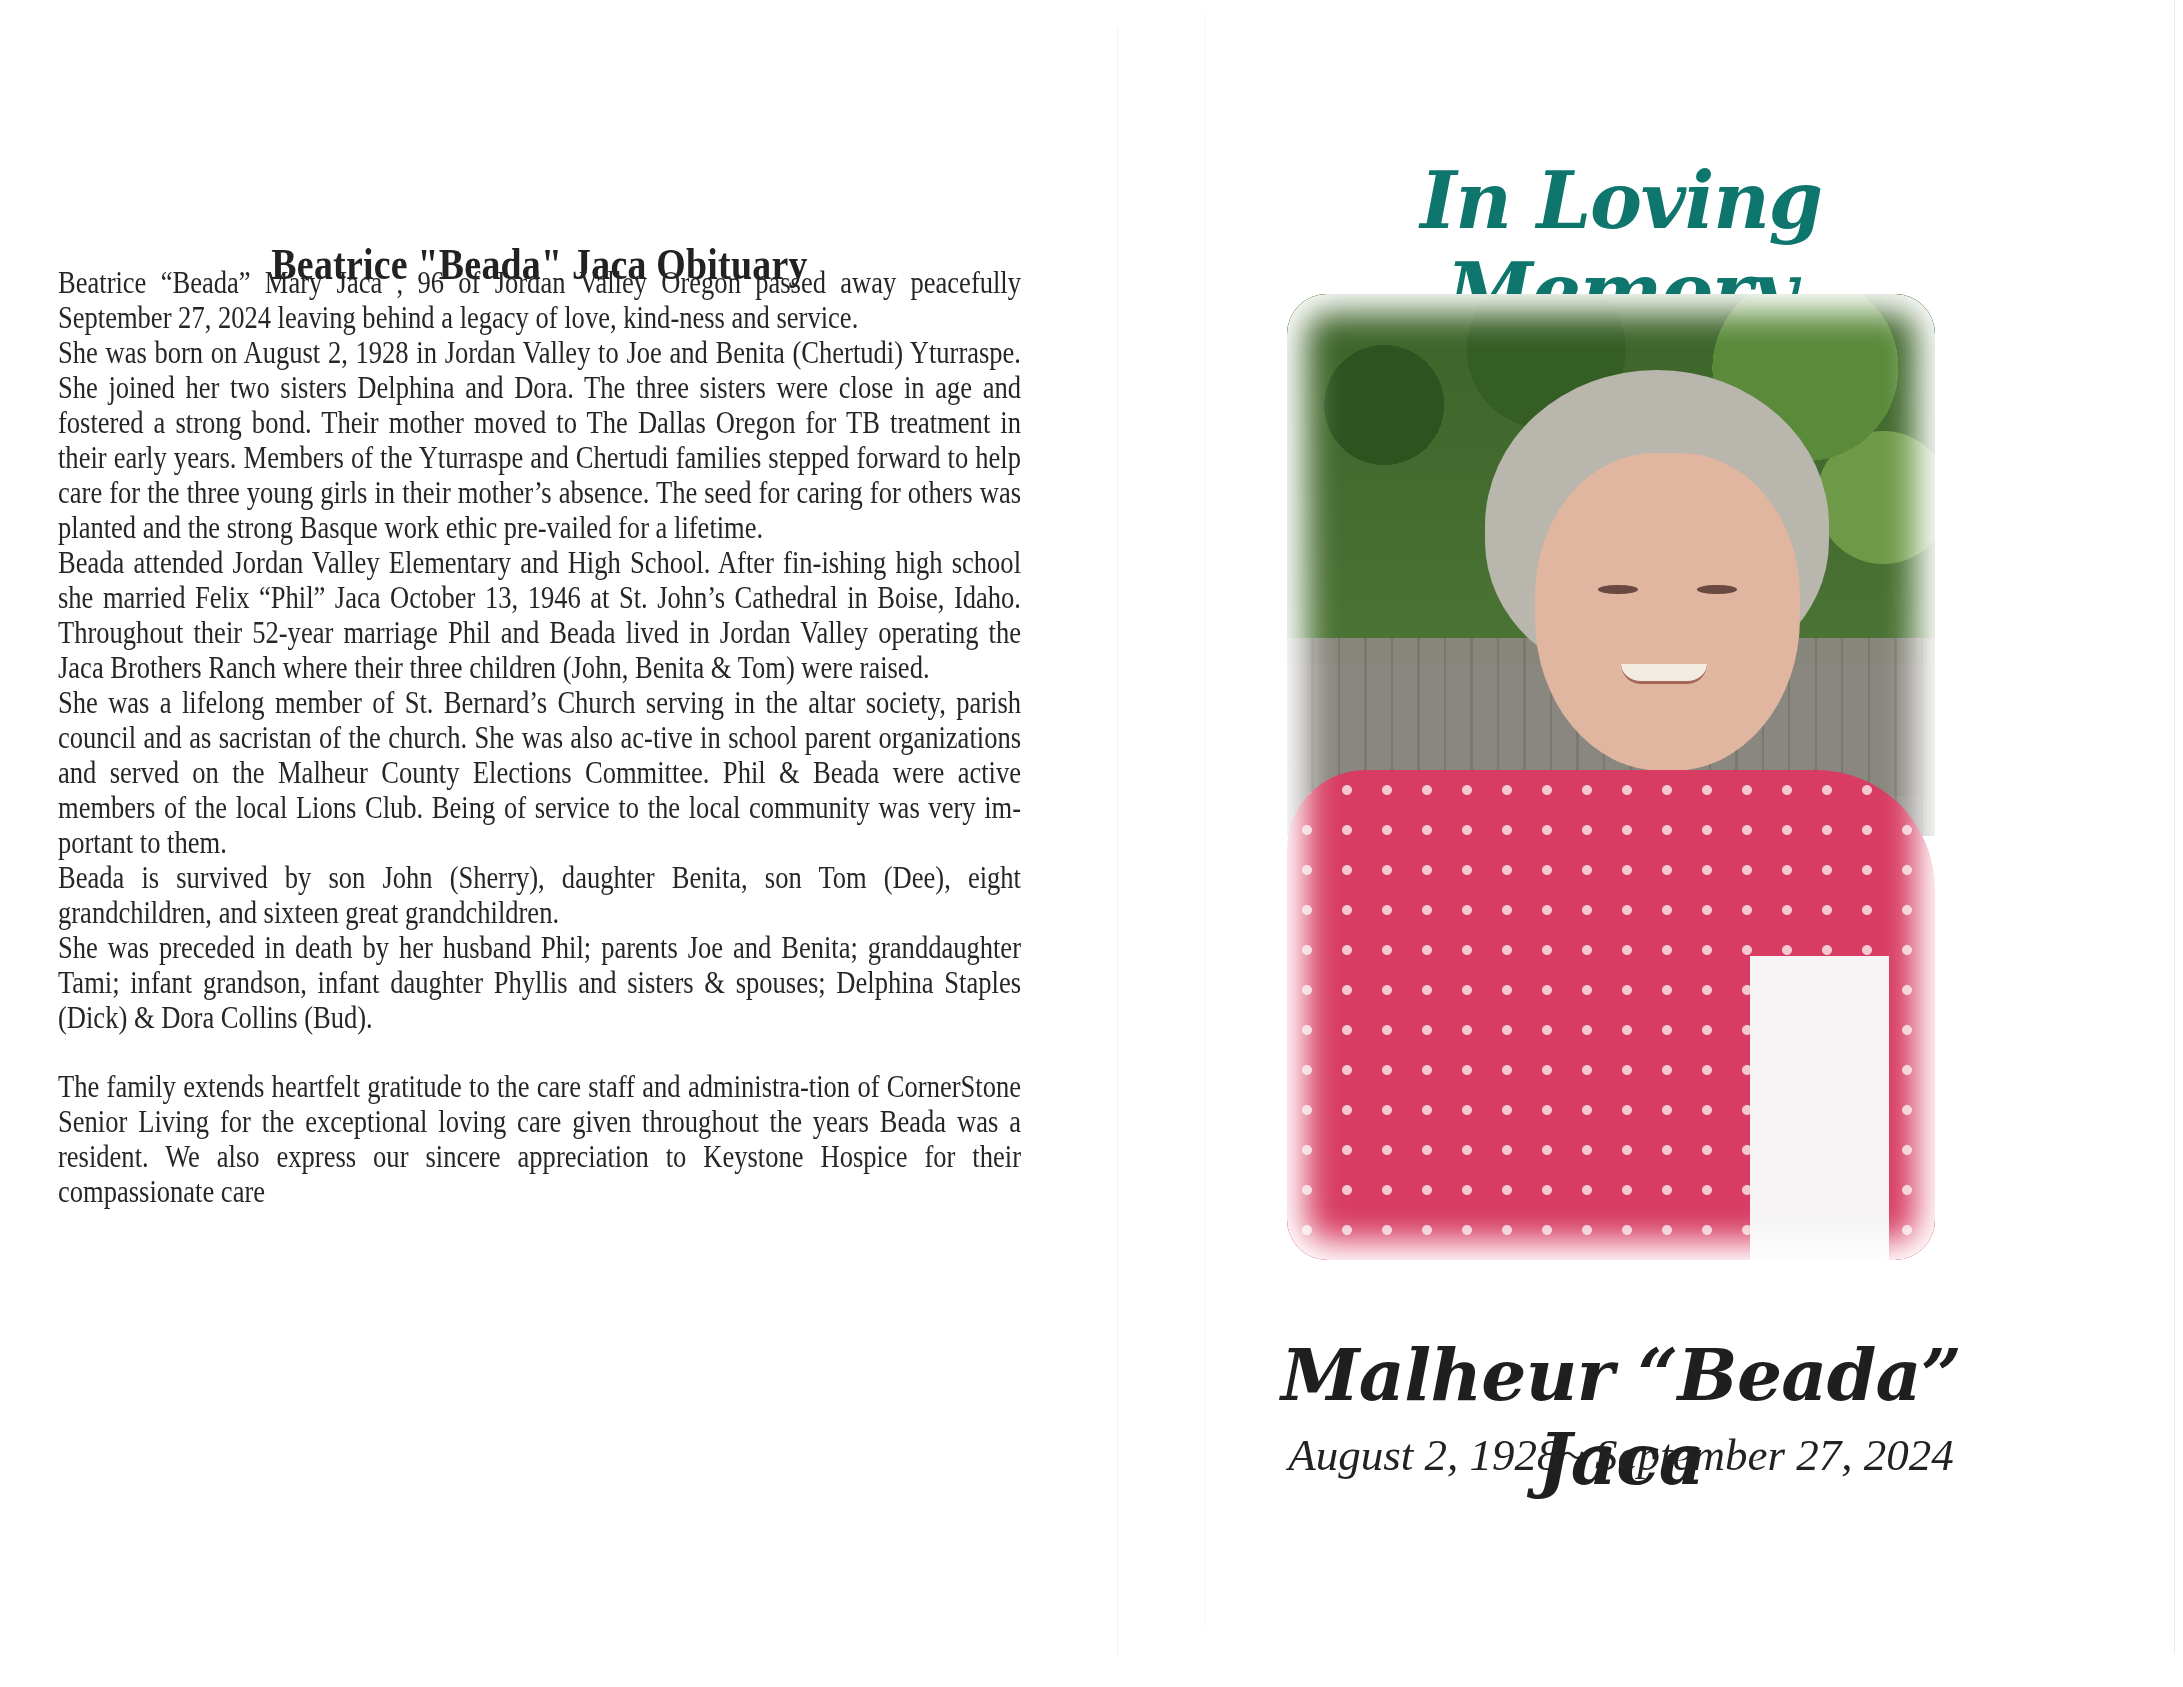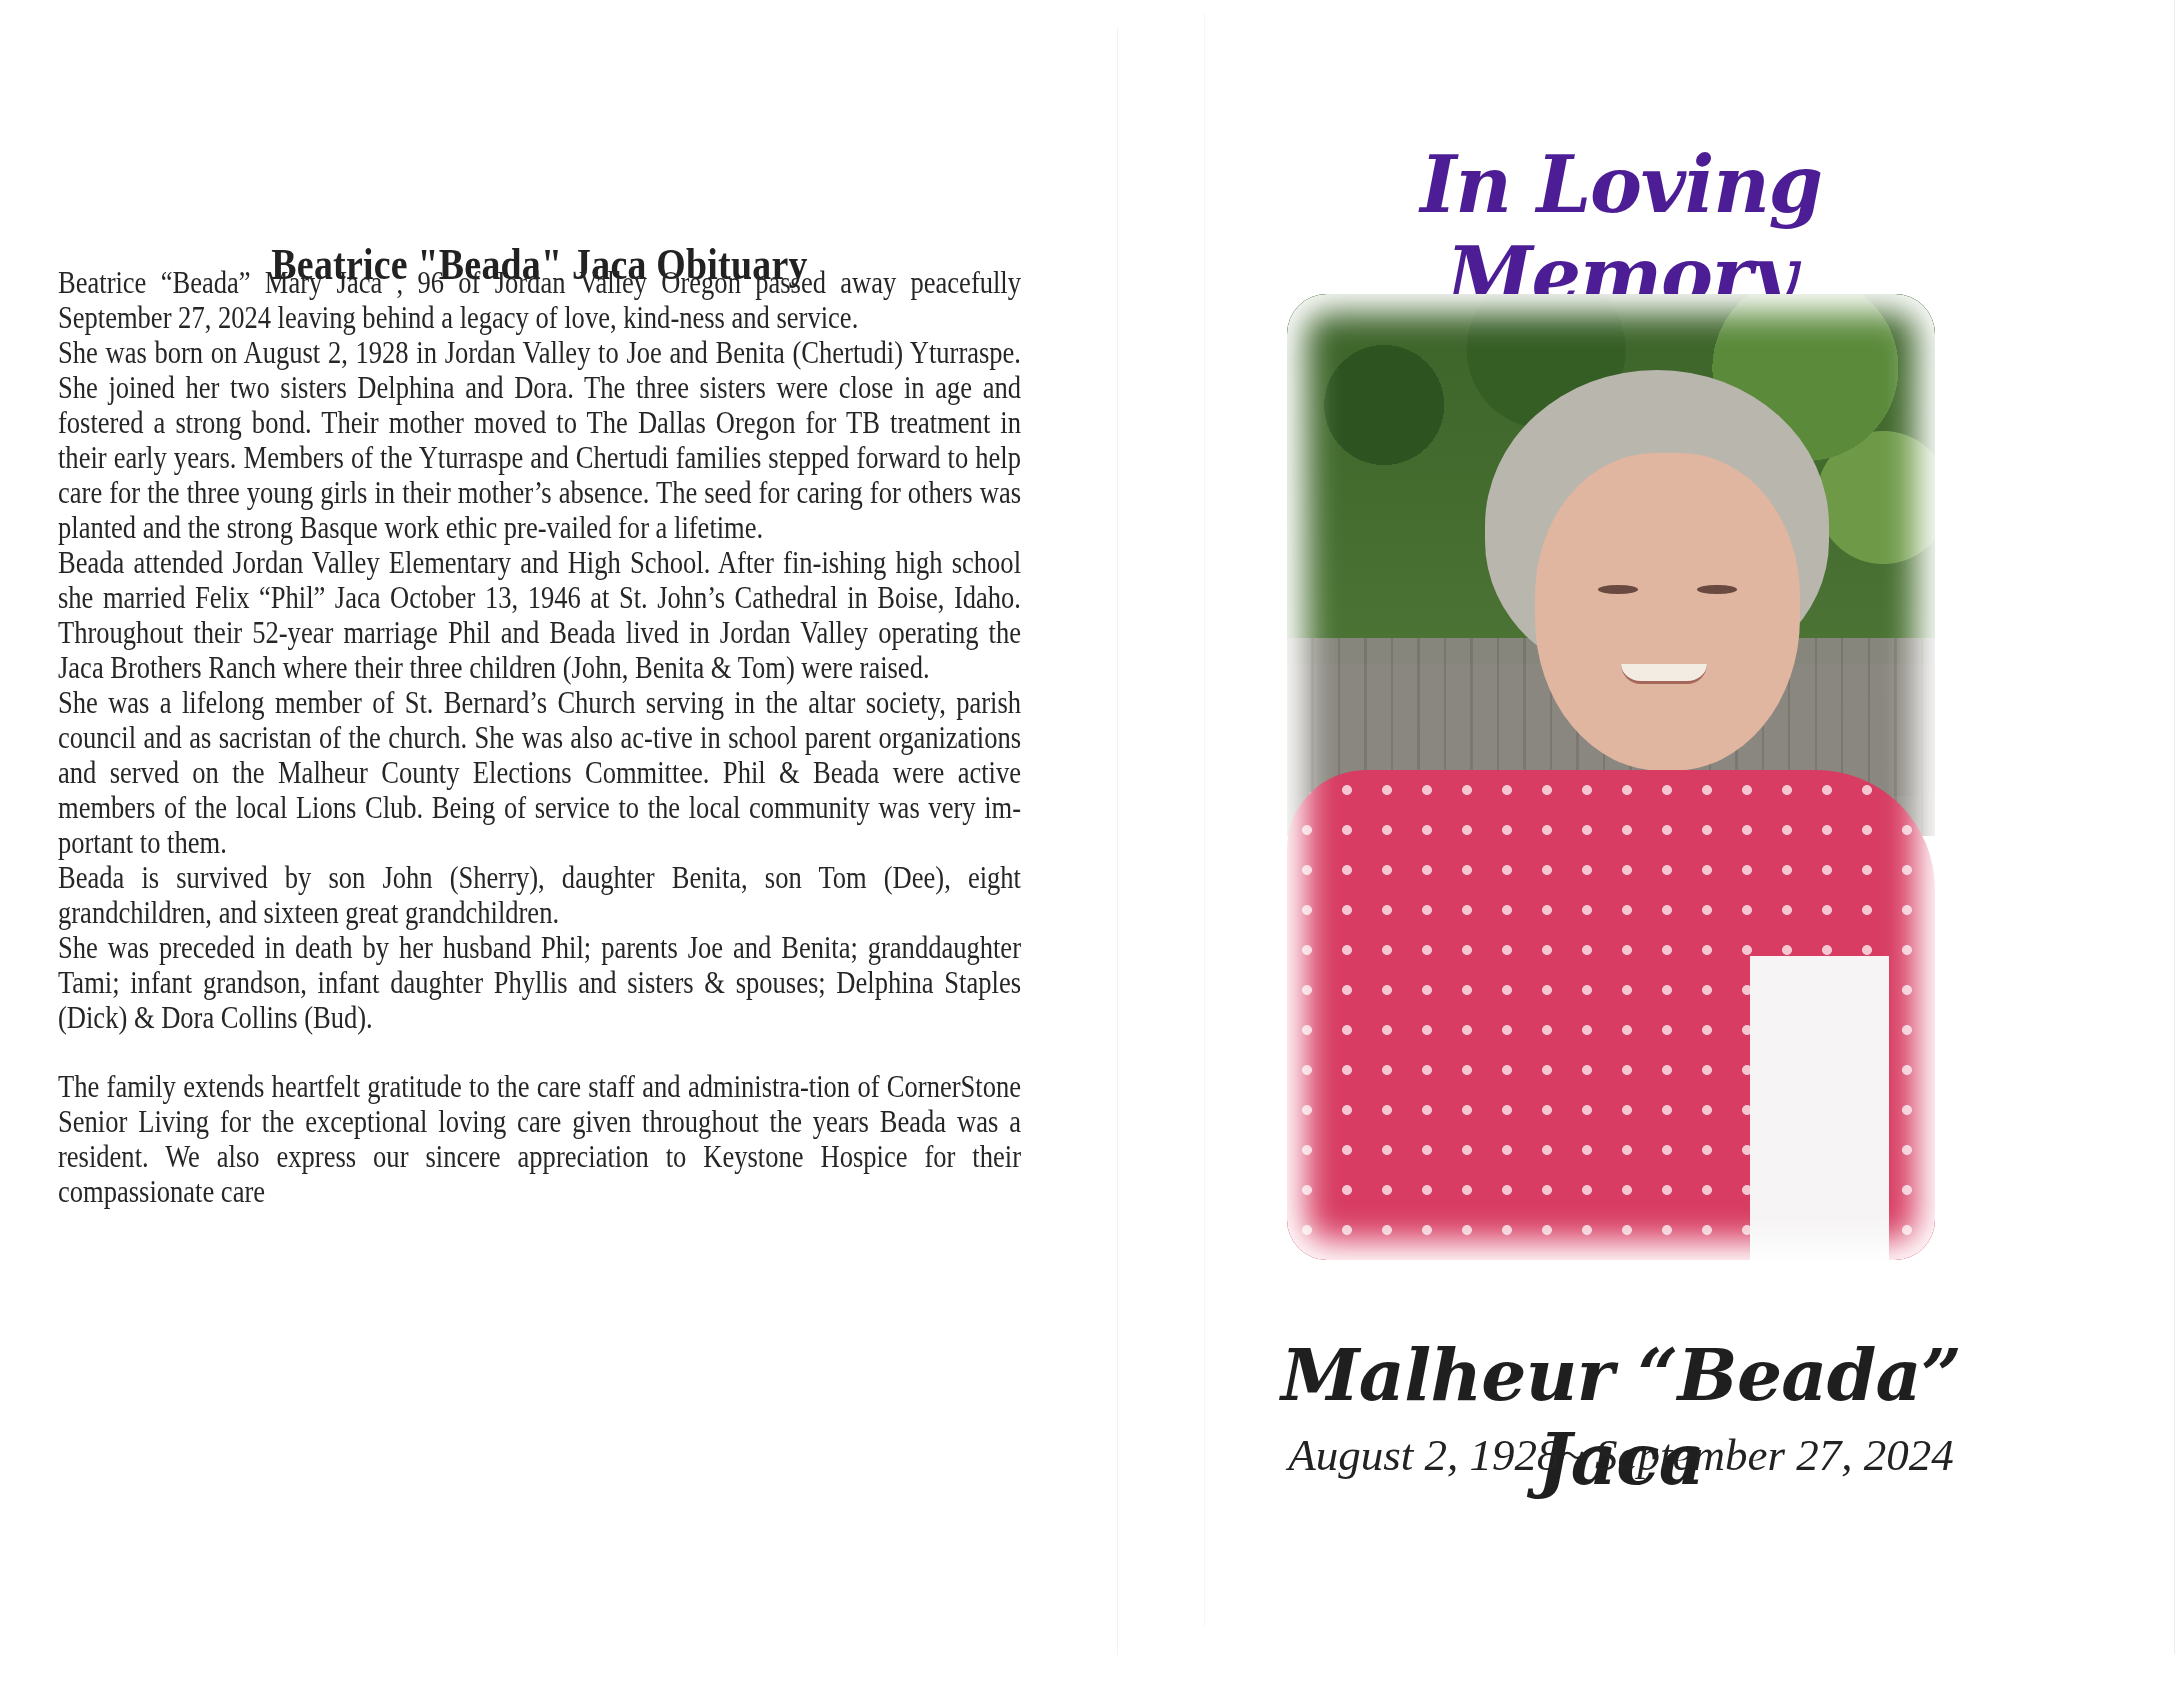--- a/index.html
+++ b/index.html
@@ -20,23 +20,23 @@
   }
   .obit-body {
     position: absolute; left: 58px; top: 265px; width: 1125px;
     transform: scaleX(0.856); transform-origin: left top;
     font-size: 31px; line-height: 35px; color: #262626;
   }
   .obit-body p { margin: 0; text-align: justify; text-align-last: left; }
   .obit-body p.gap { margin-top: 34px; }
 
   .memory-title {
-    position: absolute; left: 1257px; width: 728px; top: 139px; text-align: center;
+    position: absolute; left: 1257px; width: 728px; top: 155px; text-align: center;
     font-family: "DejaVu Serif", serif; font-style: italic; font-weight: bold;
-    font-size: 78px; color: #4c1d95; letter-spacing: -1.3px;
+    font-size: 78px; color: #0f766e; letter-spacing: -1.3px;
   }
   .photo {
     position: absolute; left: 1287px; top: 294px; width: 648px; height: 966px;
     border-radius: 40px; overflow: hidden;
     background:
       radial-gradient(ellipse 46px 46px at 734px 668px, #f6eaea 60%, transparent 62%),
       linear-gradient(180deg, #3f6a2c 0%, #4e7a33 22%, #7c8a6e 30%, #8c8c86 36%, #8d8a84 52%, transparent 52%);
     box-shadow: 0 0 26.5px 13.2px #ffffff inset;
   }
   .photo .fence { position: absolute; left: 0; top: 344px; width: 100%; height: 198px;

